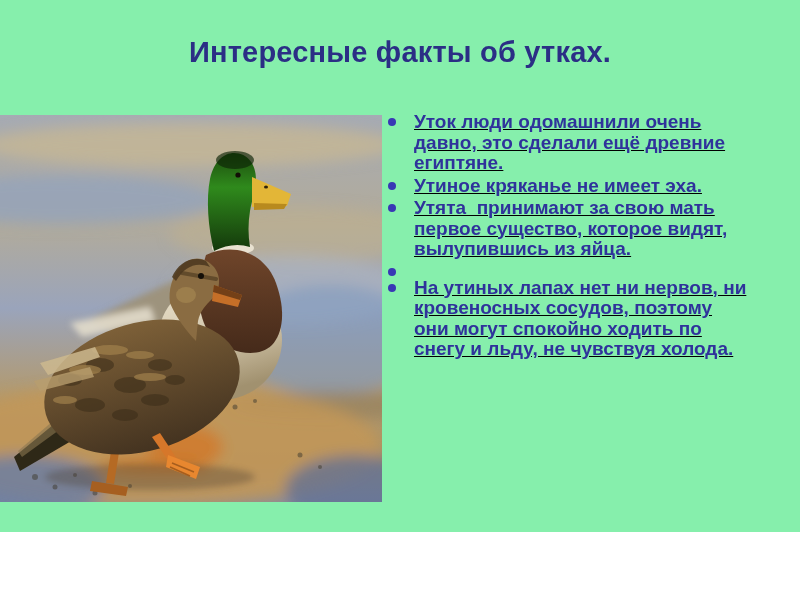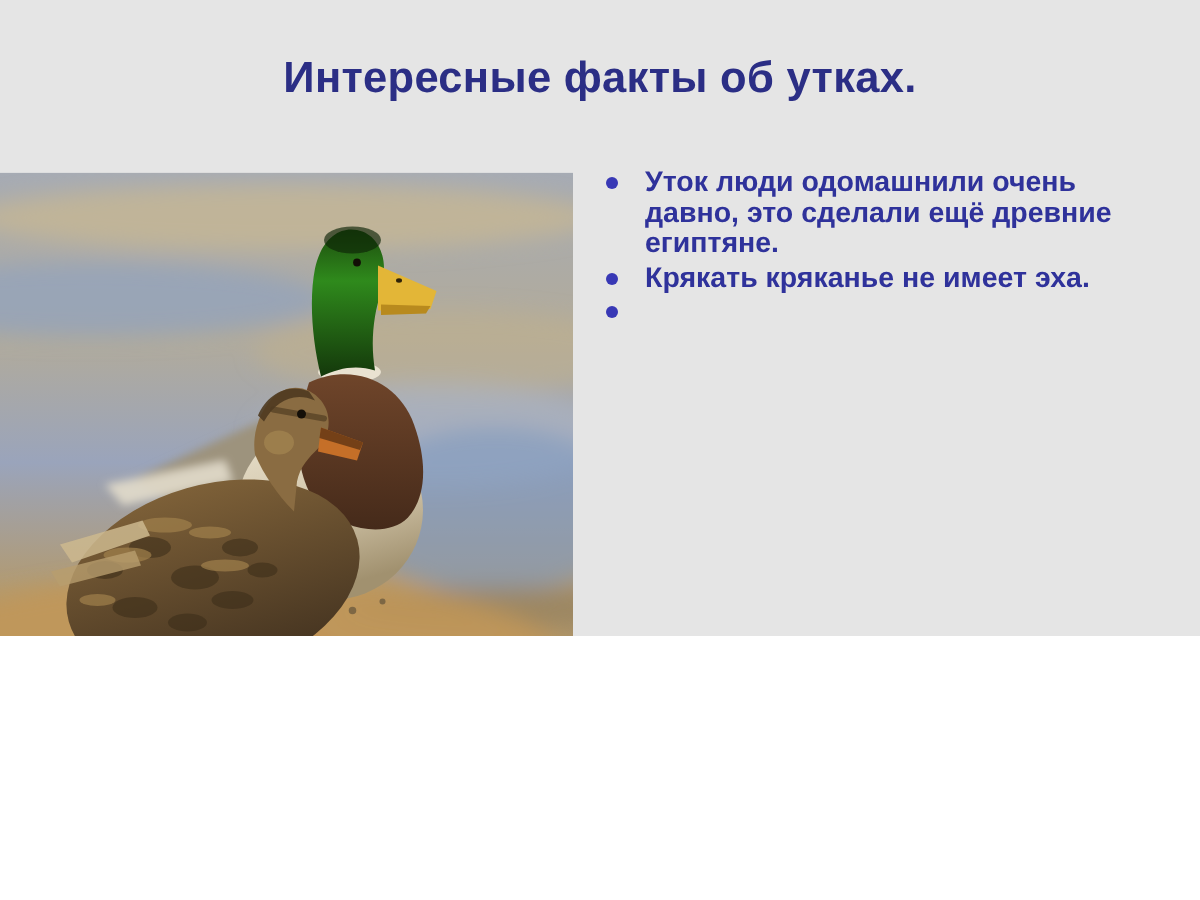--- a/index.html
+++ b/index.html
@@ -1,31 +1,31 @@
 <!DOCTYPE html>
 <html><head>
 <meta charset="utf-8">
 <style>
   html,body{margin:0;padding:0;background:#ffffff;}
   .slide{
-    position:relative;width:800px;height:424px;background:#e5e5e5;overflow:hidden;
+    position:relative;width:800px;height:532px;background:#86efac;overflow:hidden;
     font-family:"Liberation Sans", sans-serif;
   }
   .title{
     position:absolute;left:0;right:0;top:36px;text-align:center;
     font-size:29px;line-height:32px;font-weight:bold;color:#2b2e85;
     letter-spacing:0.2px;
   }
   .photo{
     position:absolute;left:0;top:115px;width:382px;height:387px;overflow:hidden;
   }
   .photo svg{display:block;}
   .facts{
-    position:absolute;left:400px;top:112px;width:392px;
-    list-style:none;margin:0;padding:0;
+    position:absolute;left:384px;top:112px;width:392px;
+    list-style:none;margin:0;padding:0;text-decoration:underline;
   }
   .fact-item{
     display:flex;align-items:flex-start;margin:0 0 2px 0;
   }
   .bullet-dot{
     flex:none;width:8px;height:8px;border-radius:50%;
     background:#3838b5;margin:6px 18px 0 4px;
   }
   .fact-text{
     font-size:19px;line-height:20.5px;font-weight:bold;color:#2f329b;
@@ -164,20 +164,33 @@
 
   <ul class="facts">
     <li class="fact-item">
       <span class="bullet-dot"></span>
       <span class="fact-text">Уток люди одомашнили очень
 давно, это сделали ещё древние
 египтяне.</span>
     </li>
     <li class="fact-item">
       <span class="bullet-dot"></span>
-      <span class="fact-text">Крякать кряканье не имеет эха.</span>
+      <span class="fact-text">Утиное кряканье не имеет эха.</span>
     </li>
     <li class="fact-item">
       <span class="bullet-dot"></span>
+      <span class="fact-text">Утята  принимают за свою мать
+первое существо, которое видят,
+вылупившись из яйца.</span>
+    </li>
+    <li class="fact-item">
+      <span class="bullet-dot"></span>
+    </li>
+    <li class="fact-item">
+      <span class="bullet-dot"></span>
+      <span class="fact-text">На утиных лапах нет ни нервов, ни
+кровеносных сосудов, поэтому
+они могут спокойно ходить по
+снегу и льду, не чувствуя холода.</span>
     </li>
   </ul>
 
 </div>
 
 </body></html>

